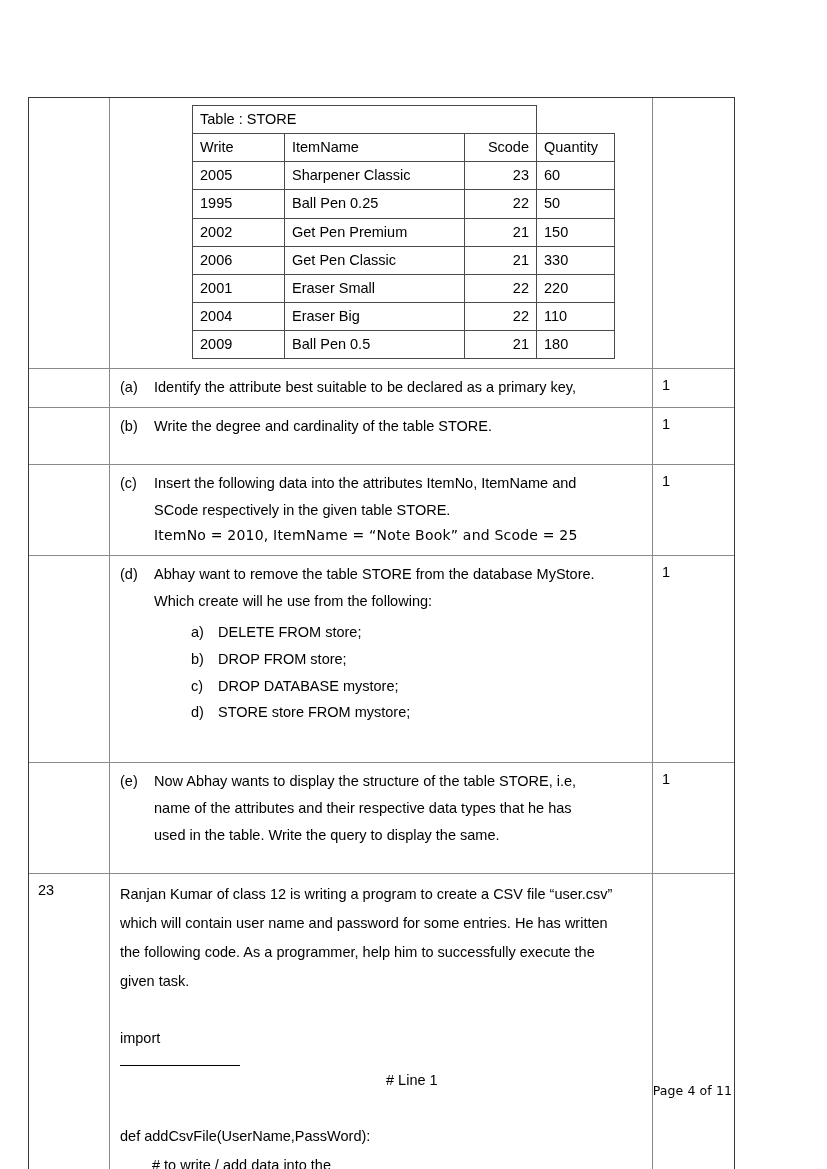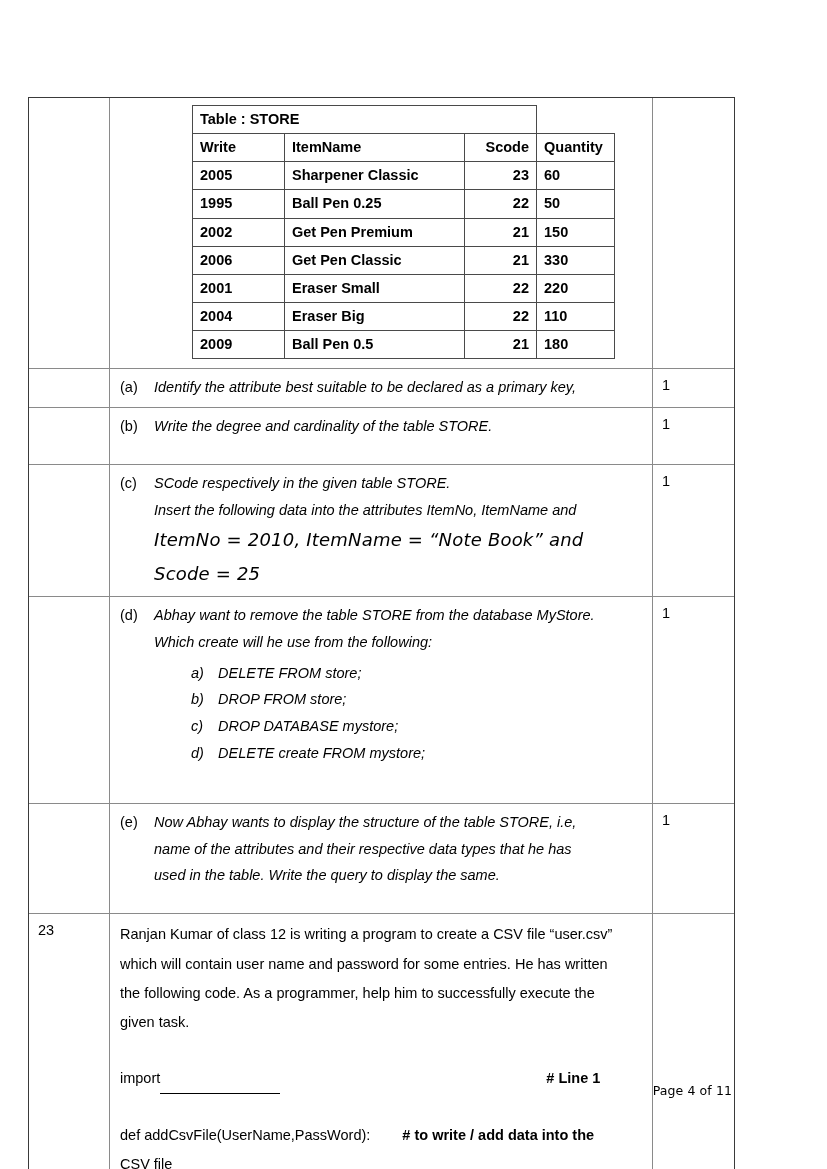--- a/index.html
+++ b/index.html
@@ -76,21 +76,20 @@
     margin-left: 82px;
     table-layout: fixed;
     font-size: 14.5px;
   }
   table.store td {
     border: 1px solid #4a4a4a;
     padding: 4px 7px 5px 7px;
     height: 18px;
     line-height: 1.25;
     white-space: nowrap;
-    font-weight: bold;
   }
   .c-itemno  { width: 77px; }
   .c-itemname{ width: 165px; }
   .c-scode   { width: 57px; text-align: right; }
   .c-quantity{ width: 63px; text-align: left; margin-left: 28px; }
   td.title-cell {
     text-align: left;
   }
 
   
@@ -102,21 +101,20 @@
     box-sizing: border-box;
   }
   .part-label {
     flex: 0 0 auto;
     width: 34px;
     white-space: nowrap;
   }
   .part-text {
     flex: 1 1 auto;
     min-width: 0;
-    font-style: italic;
   }
   .part-text p {
     margin: 0;
   }
 
   .mcq {
     margin: 4px 0 0 0;
     padding: 0;
     list-style: none;
   }
@@ -126,44 +124,45 @@
     padding-left: 37px;
   }
   .mcq .opt-letter {
     flex: 0 0 auto;
     width: 27px;
     white-space: nowrap;
   }
 
   .subline {
     font-family: "DejaVu Sans", sans-serif;
-    font-size: 18px;
+    font-size: 14px;
     letter-spacing: 0.2px;
     line-height: 1.85;
   }
 
   .pad-tail { height: 18px; }
   .pad-tail-lg { height: 30px; }
 
   
   .q23-body {
     padding: 6px 10px 8px 10px;
     font-size: 14.5px;
     line-height: 2.02;
   }
   .q23-body p { margin: 0; }
   .blank-line { height: 27px; }
 
   .codeline {
     display: flex;
-    align-items: flex-end;
+    align-items: flex-start;
     line-height: 2.02;
+    flex-direction: column;
   }
   .code-left { flex: 0 0 auto; }
-  .code-cmt  { flex: 0 0 auto; font-weight: bold; }
+  .code-cmt  { flex: 0 0 auto; }
   .cmt-line1 { margin-left: 266px; }
   .cmt-def   { margin-left: 32px; }
   .cmt-line2 { margin-left: 184px; }
   .indent1 { padding-left: 27px; }
 
   .ul-long  { display:inline-block; width: 120px; border-bottom: 1px solid #000; height: 0.82em; }
   .ul-short { display:inline-block; width: 72px; border-bottom: 1px solid #000; height: 0.82em; vertical-align: baseline; }
 
   
   .footer {
@@ -274,22 +273,22 @@
       </div>
       <div class="col-marks">1</div>
     </div>
 
     <div class="qrow">
       <div class="col-num"></div>
       <div class="col-body">
         <div class="part">
           <div class="part-label">(c)</div>
           <div class="part-text">
+            <p>Insert the following data into the attributes ItemNo, ItemName and</p>
             <p>SCode respectively in the given table STORE.</p>
-            <p>Insert the following data into the attributes ItemNo, ItemName and</p>
             <p class="subline">ItemNo = 2010, ItemName = “Note Book”  and Scode = 25</p>
           </div>
         </div>
       </div>
       <div class="col-marks">1</div>
     </div>
 
     <div class="qrow">
       <div class="col-num"></div>
       <div class="col-body">
@@ -306,21 +305,21 @@
               <li>
                 <span class="opt-letter">b)</span>
                 <span>DROP FROM store;</span>
               </li>
               <li>
                 <span class="opt-letter">c)</span>
                 <span>DROP DATABASE mystore;</span>
               </li>
               <li>
                 <span class="opt-letter">d)</span>
-                <span>DELETE create FROM mystore;</span>
+                <span>STORE store FROM mystore;</span>
               </li>
             </ul>
           </div>
         </div>
         <div class="pad-tail-lg"></div>
       </div>
       <div class="col-marks">1</div>
     </div>
 
     <div class="qrow">

